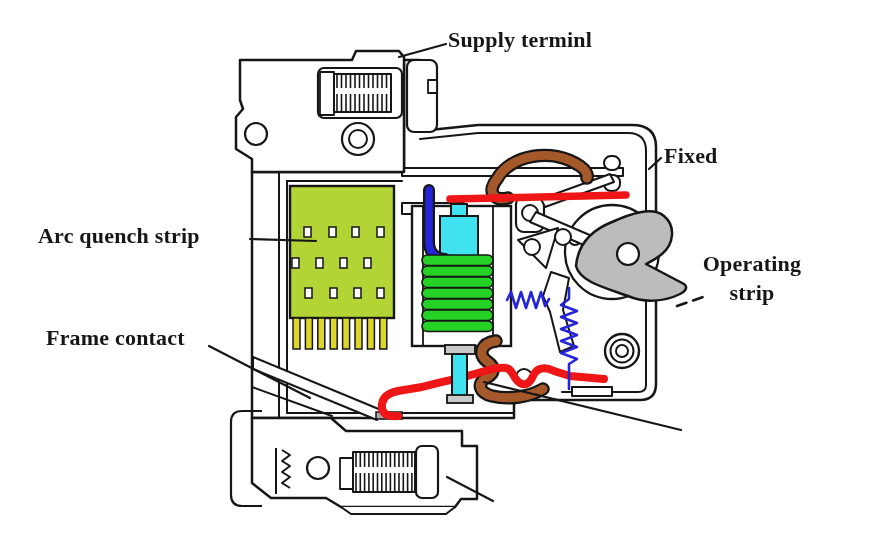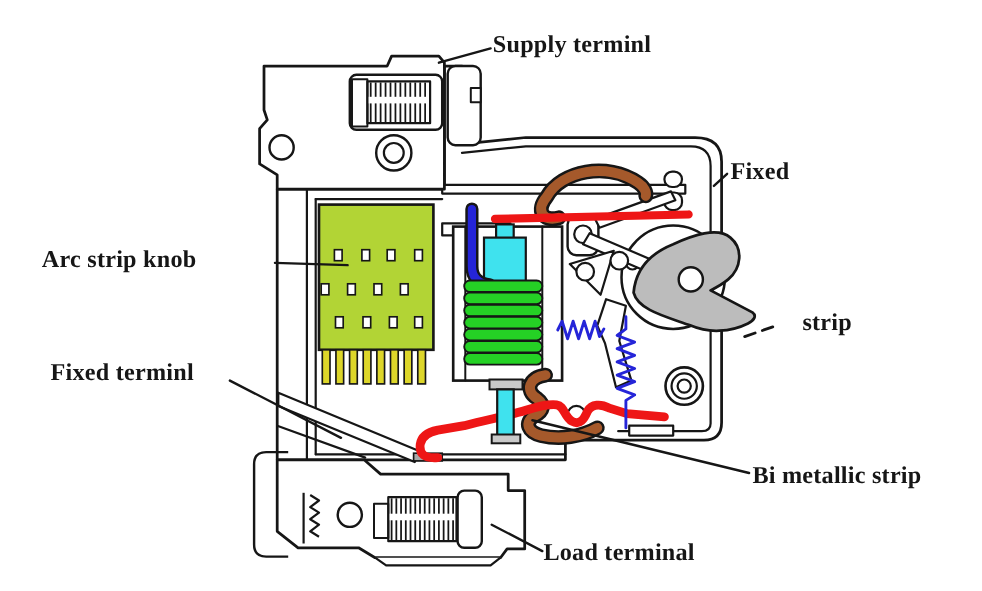--- a/index.html
+++ b/index.html
@@ -200,21 +200,19 @@
     <line x1="209" y1="346" x2="310" y2="398"></line>
     <line x1="677" y1="306" x2="703" y2="297" stroke-width="2.6" stroke-dasharray="10 7"></line>
     <line x1="484" y1="382" x2="681" y2="430"></line>
     <line x1="447" y1="477" x2="493" y2="501"></line>
   </g>
 </svg>
 
   <div class="lbl" style="left:448px;top:28px">Supply terminl</div>
   <div class="lbl" style="left:664px;top:144px">Fixed</div>
   <div class="lbl lbl-2line" style="left:686px;top:249px">
-    <br>
+    <span>Operating</span><br>
     <span>strip</span>
   </div>
-  <div class="lbl" style="left:38px;top:224px">Arc strip knob</div>
-  <div class="lbl" style="left:46px;top:326px">Fixed terminl</div>
-  <div class="lbl" style="left:684px;top:420px">Bi metallic strip</div>
-  <div class="lbl" style="left:494px;top:490px">Load terminal</div>
+  <div class="lbl" style="left:38px;top:224px">Arc quench strip</div>
+  <div class="lbl" style="left:46px;top:326px">Frame contact</div>
 
 </div>
 
 </body></html>

